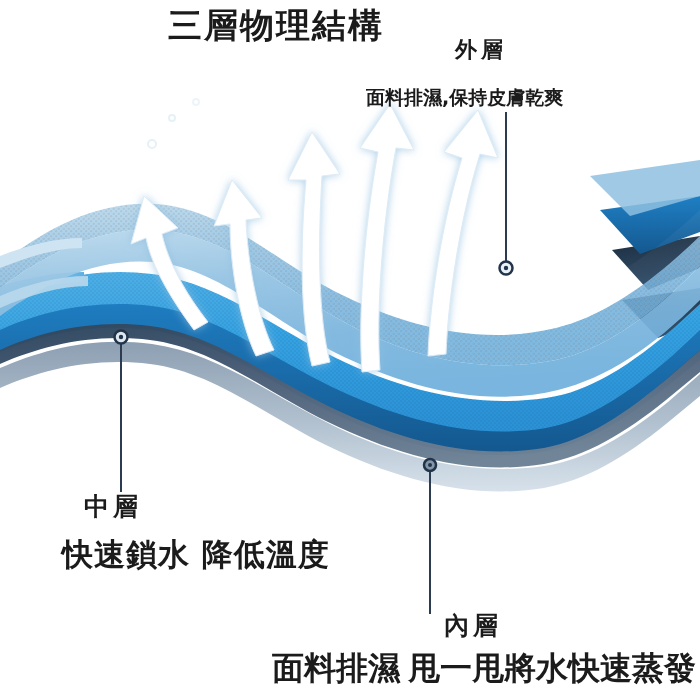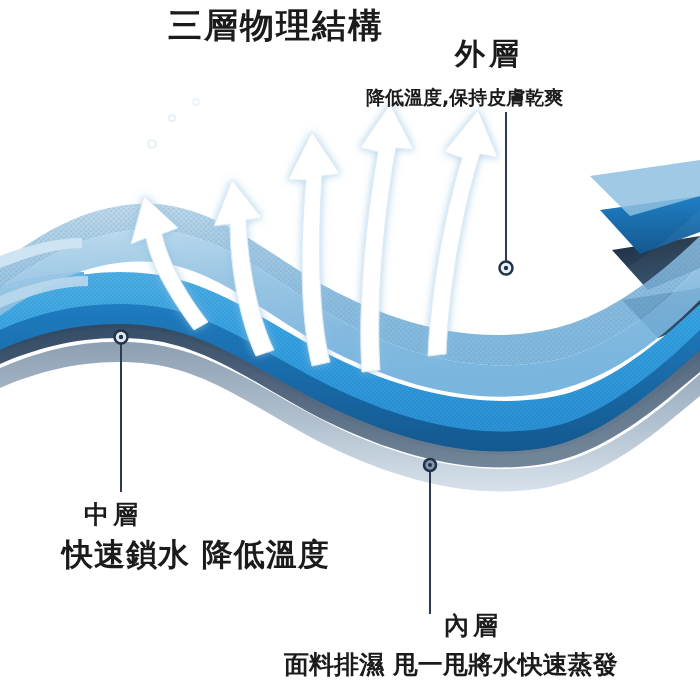--- a/index.html
+++ b/index.html
@@ -44,55 +44,55 @@
   #title {
     left: 168px;
     top: 8px;
     font-size: 34px;
     letter-spacing: 2px;
   }
 
   #outer-title {
     left: 455px;
     top: 38px;
-    font-size: 30px;
+    font-size: 22px;
     letter-spacing: 4px;
   }
   #outer-desc {
     left: 366px;
     top: 88px;
     font-size: 19px;
     letter-spacing: 0px;
   }
 
   #mid-title {
     left: 84px;
     top: 494px;
     font-size: 25px;
     letter-spacing: 4px;
-    margin-top: 8px;
   }
   #mid-desc {
     left: 62px;
     top: 538px;
     font-size: 31px;
     letter-spacing: 1px;
   }
 
   #inner-title {
     left: 444px;
     top: 613px;
     font-size: 25px;
     letter-spacing: 4px;
   }
   #inner-desc {
-    left: 284px;
+    left: 272px;
     top: 652px;
-    font-size: 25px;
+    font-size: 32px;
     letter-spacing: 0px;
+    font-family: Liberation Serif, serif;
   }
 </style>
 </head>
 <body>
 
 <div id="stage">
 
   <svg class="diagram-svg" viewBox="0 0 700 700">
     <defs>
 
@@ -377,21 +377,21 @@
 
       <line x1="430" y1="468" x2="430" y2="614" stroke-width="2"></line>
       <circle cx="430" cy="465" r="6" fill="#8497a9" stroke="#22344a" stroke-width="2.5"></circle>
       <circle cx="430" cy="465" r="2" fill="#22344a" stroke="none"></circle>
     </g>
   </svg>
 
   <div class="label" id="title">三層物理結構</div>
 
   <div class="label" id="outer-title">外層</div>
-  <div class="label" id="outer-desc">降低溫度,保持皮膚乾爽</div>
+  <div class="label" id="outer-desc">面料排濕,保持皮膚乾爽</div>
 
   <div class="label" id="mid-title">中層</div>
   <div class="label" id="mid-desc">快速鎖水 降低溫度</div>
 
   <div class="label" id="inner-title">內層</div>
   <div class="label" id="inner-desc">面料排濕 甩一甩將水快速蒸發</div>
 
 </div>
 
 </body></html>

